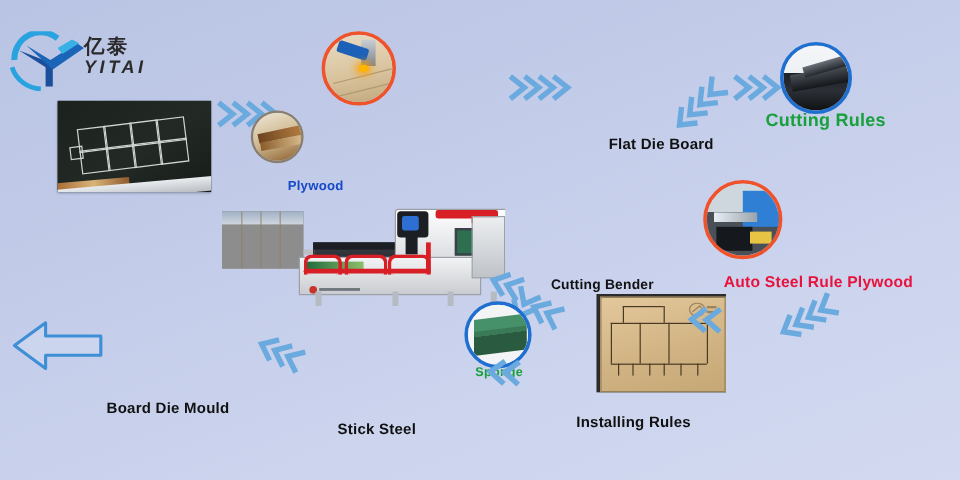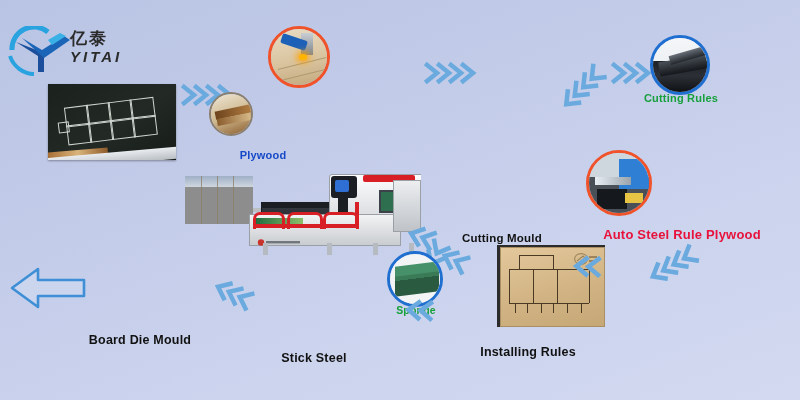--- a/index.html
+++ b/index.html
@@ -243,50 +243,51 @@
     <div class="fdb-l" style="left:84px;top:58px;width:1px;height:10px;"></div>
     <div class="fdb-logo">
       <svg width="24" height="13" viewBox="0 0 24 13">
           <ellipse cx="7" cy="6" rx="6.4" ry="5.4" fill="none" stroke="#6b5634" stroke-width="1.1"></ellipse>
           <path d="M3 8 L9 3 L11 5" stroke="#6b5634" stroke-width="1.1" fill="none"></path>
           <rect x="15" y="3" width="8" height="2" fill="#6b5634"></rect>
           <rect x="15" y="7" width="8" height="2" fill="#6b5634"></rect>
         </svg>
     </div>
   </div>
+  <div class="node cap cap-black" style="left:488px;top:114px;width:126px;font-size:12.5px;">Flat Die Board</div>
 
   <div class="chev" style="left:612px;top:62px;">
     <svg width="48" height="22" viewBox="0 0 48 22">
       <g fill="none" stroke="#6aaade" stroke-width="4.5" stroke-linecap="square">
         <polyline points="2,3 12,11 2,19"></polyline>
           <polyline points="14,3 24,11 14,19"></polyline>
         <polyline points="26,3 36,11 26,19"></polyline>
       </g>
     </svg>
   </div>
 
   <div class="circ blue" id="cuttingrules-circ">
     <div class="cr-img"></div>
     <div class="cr-blade"></div>
     <div class="cr-blade2"></div>
   </div>
-  <div class="node cap cap-green" style="left:638px;top:93px;width:86px;font-size:11px;">Cutting Rules</div>
+  <div class="node cap cap-green" style="left:638px;top:93px;width:86px;font-size:15px;text-align:right;">Cutting Rules</div>
 
   <div class="chev" style="left:608px;top:78px;transform:rotate(135deg);transform-origin:0 0;">
     <svg width="62" height="22" viewBox="0 0 62 22">
       <g fill="none" stroke="#6aaade" stroke-width="4.5" stroke-linecap="square">
         <polyline points="2,3 12,11 2,19"></polyline>
           <polyline points="14,3 24,11 14,19"></polyline>
         <polyline points="26,3 36,11 26,19"></polyline>
           <polyline points="38,3 48,11 38,19"></polyline>
       </g>
     </svg>
   </div>
 
-  <div class="node cap cap-black" style="left:430px;top:232px;width:144px;font-size:11.5px;">Cutting Mould</div>
+  <div class="node cap cap-black" style="left:430px;top:232px;width:144px;font-size:11.5px;">Cutting Bender</div>
 
   <div class="chev" style="left:452px;top:248px;transform:rotate(118deg);transform-origin:0 0;">
     <svg width="50" height="22" viewBox="0 0 50 22">
       <g fill="none" stroke="#6aaade" stroke-width="4.5" stroke-linecap="square">
         <polyline points="2,3 12,11 2,19"></polyline>
           <polyline points="14,3 24,11 14,19"></polyline>
         <polyline points="26,3 36,11 26,19"></polyline>
       </g>
     </svg>
   </div>

